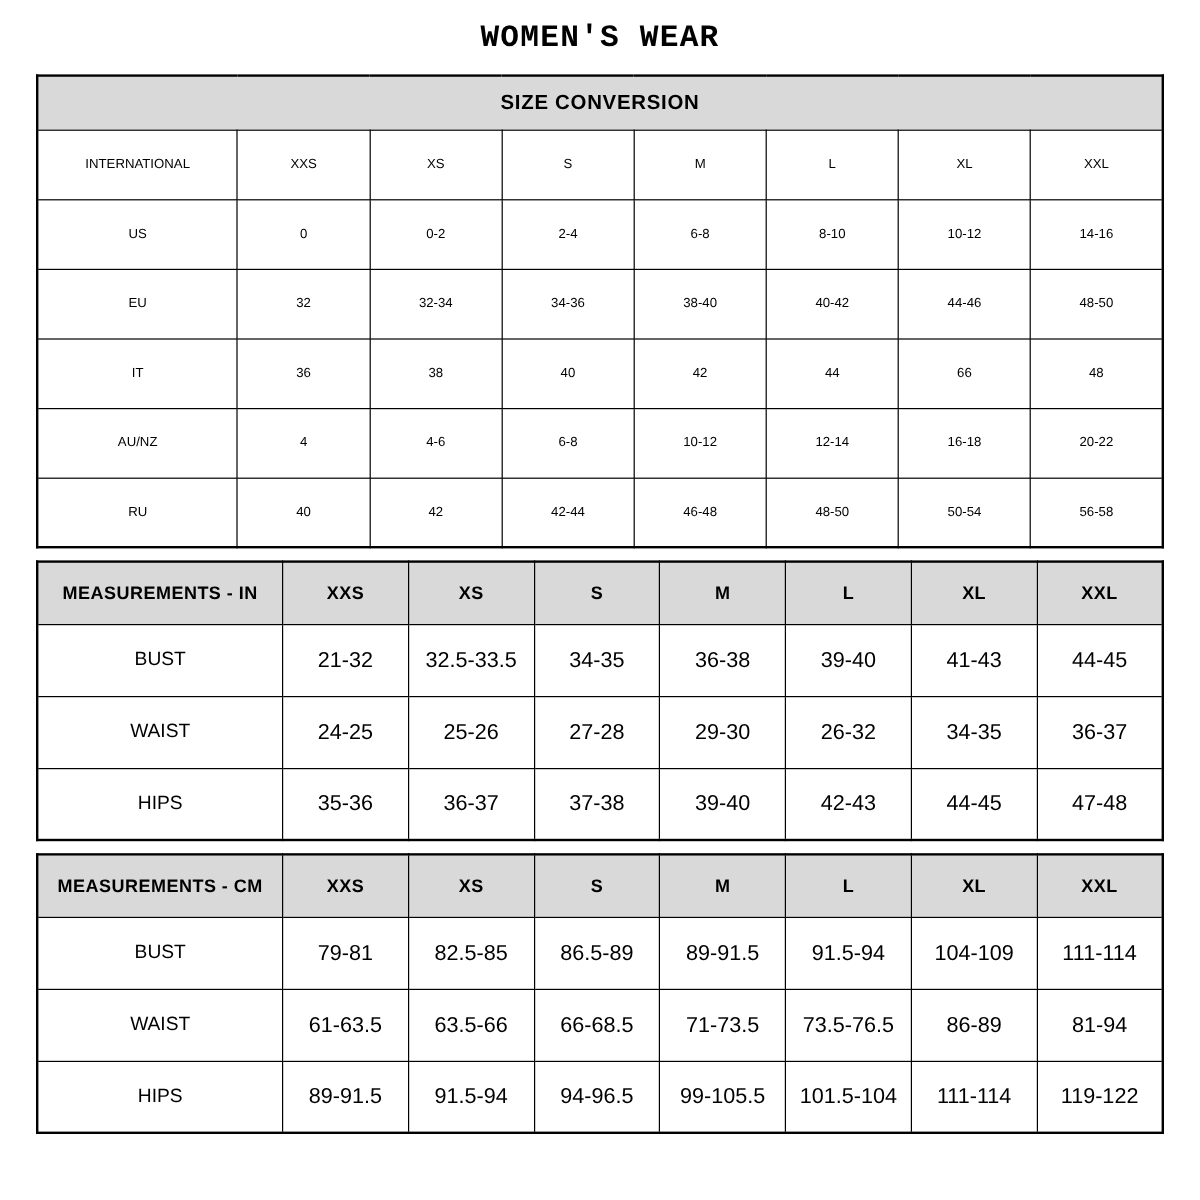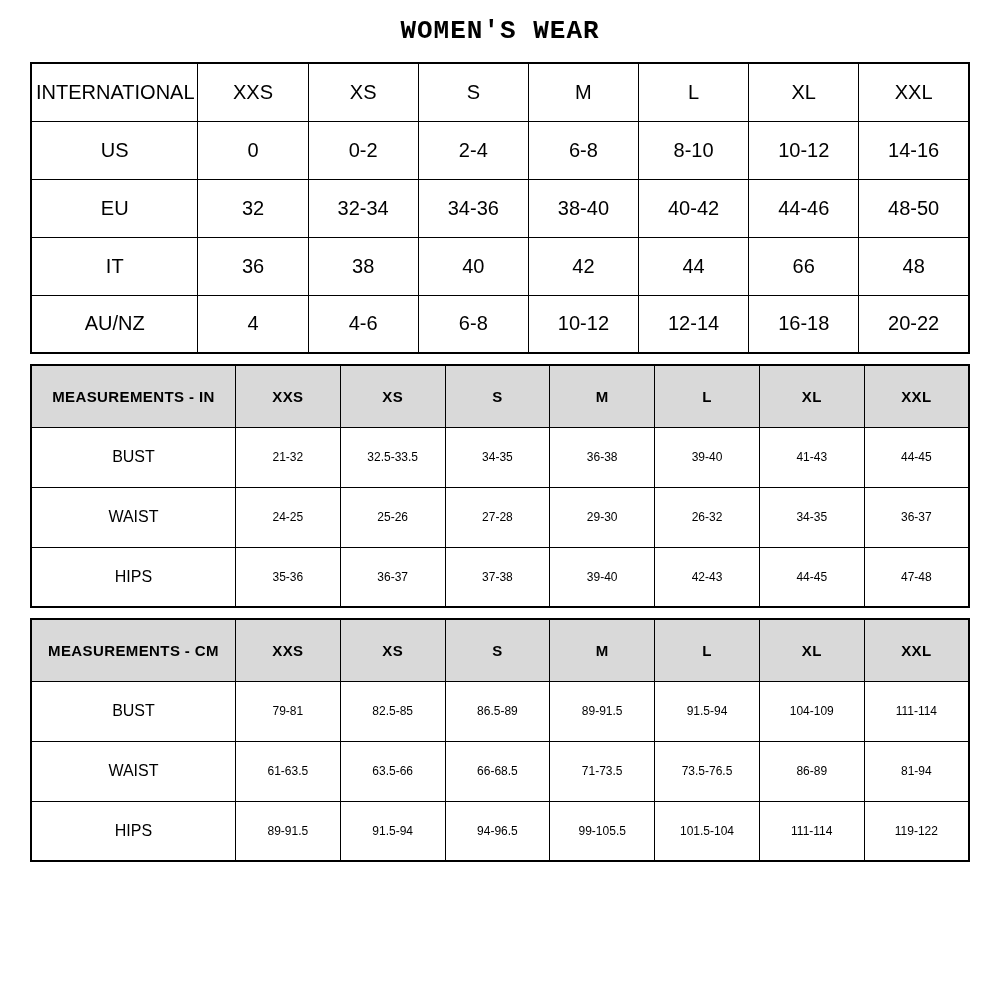--- a/index.html
+++ b/index.html
@@ -34,33 +34,33 @@
   table.tbl { border: 2px solid #000000; }
 
   
   .conversion .banner-row th {
     background: #d9d9d9;
     height: 45px;
     font-size: 17px;
     font-weight: 700;
     letter-spacing: 0.6px;
   }
-  .conversion td { height: 58px; font-size: 20px; }
+  .conversion td { height: 58px; font-size: 11px; }
   .conversion col.c-label { width: 17.8%; }
 
   
   .meas { margin-top: 10px; }
   .meas .head-row th {
     background: #d9d9d9;
-    height: 62px;
+    height: 52px;
     font-size: 15px;
     font-weight: 700;
     letter-spacing: 0.4px;
   }
-  .meas td { height: 60px; font-size: 12px; }
+  .meas td { height: 60px; font-size: 18px; }
   .meas td.label-col { font-size: 16px; }
   .meas col.c-label { width: 21.8%; }
 </style>
 </head>
 <body>
 
 <div class="page">
   <h1 class="page-title">WOMEN'S WEAR</h1>
 
   <table class="tbl conversion">
@@ -68,20 +68,23 @@
         <col class="c-label">
         <col>
         <col>
         <col>
         <col>
         <col>
         <col>
         <col>
       </colgroup>
       <tbody>
+        <tr class="banner-row">
+          <th colspan="8">SIZE CONVERSION</th>
+        </tr>
         <tr>
           <td class="label-col">INTERNATIONAL</td>
           <td>XXS</td>
           <td>XS</td>
           <td>S</td>
           <td>M</td>
           <td>L</td>
           <td>XL</td>
           <td>XXL</td>
         </tr>
@@ -117,20 +120,30 @@
         </tr>
         <tr>
           <td class="label-col">AU/NZ</td>
           <td>4</td>
           <td>4-6</td>
           <td>6-8</td>
           <td>10-12</td>
           <td>12-14</td>
           <td>16-18</td>
           <td>20-22</td>
+        </tr>
+        <tr>
+          <td class="label-col">RU</td>
+          <td>40</td>
+          <td>42</td>
+          <td>42-44</td>
+          <td>46-48</td>
+          <td>48-50</td>
+          <td>50-54</td>
+          <td>56-58</td>
         </tr>
       </tbody>
     </table>
 
   <table class="tbl meas">
       <colgroup>
         <col class="c-label">
         <col>
         <col>
         <col>

